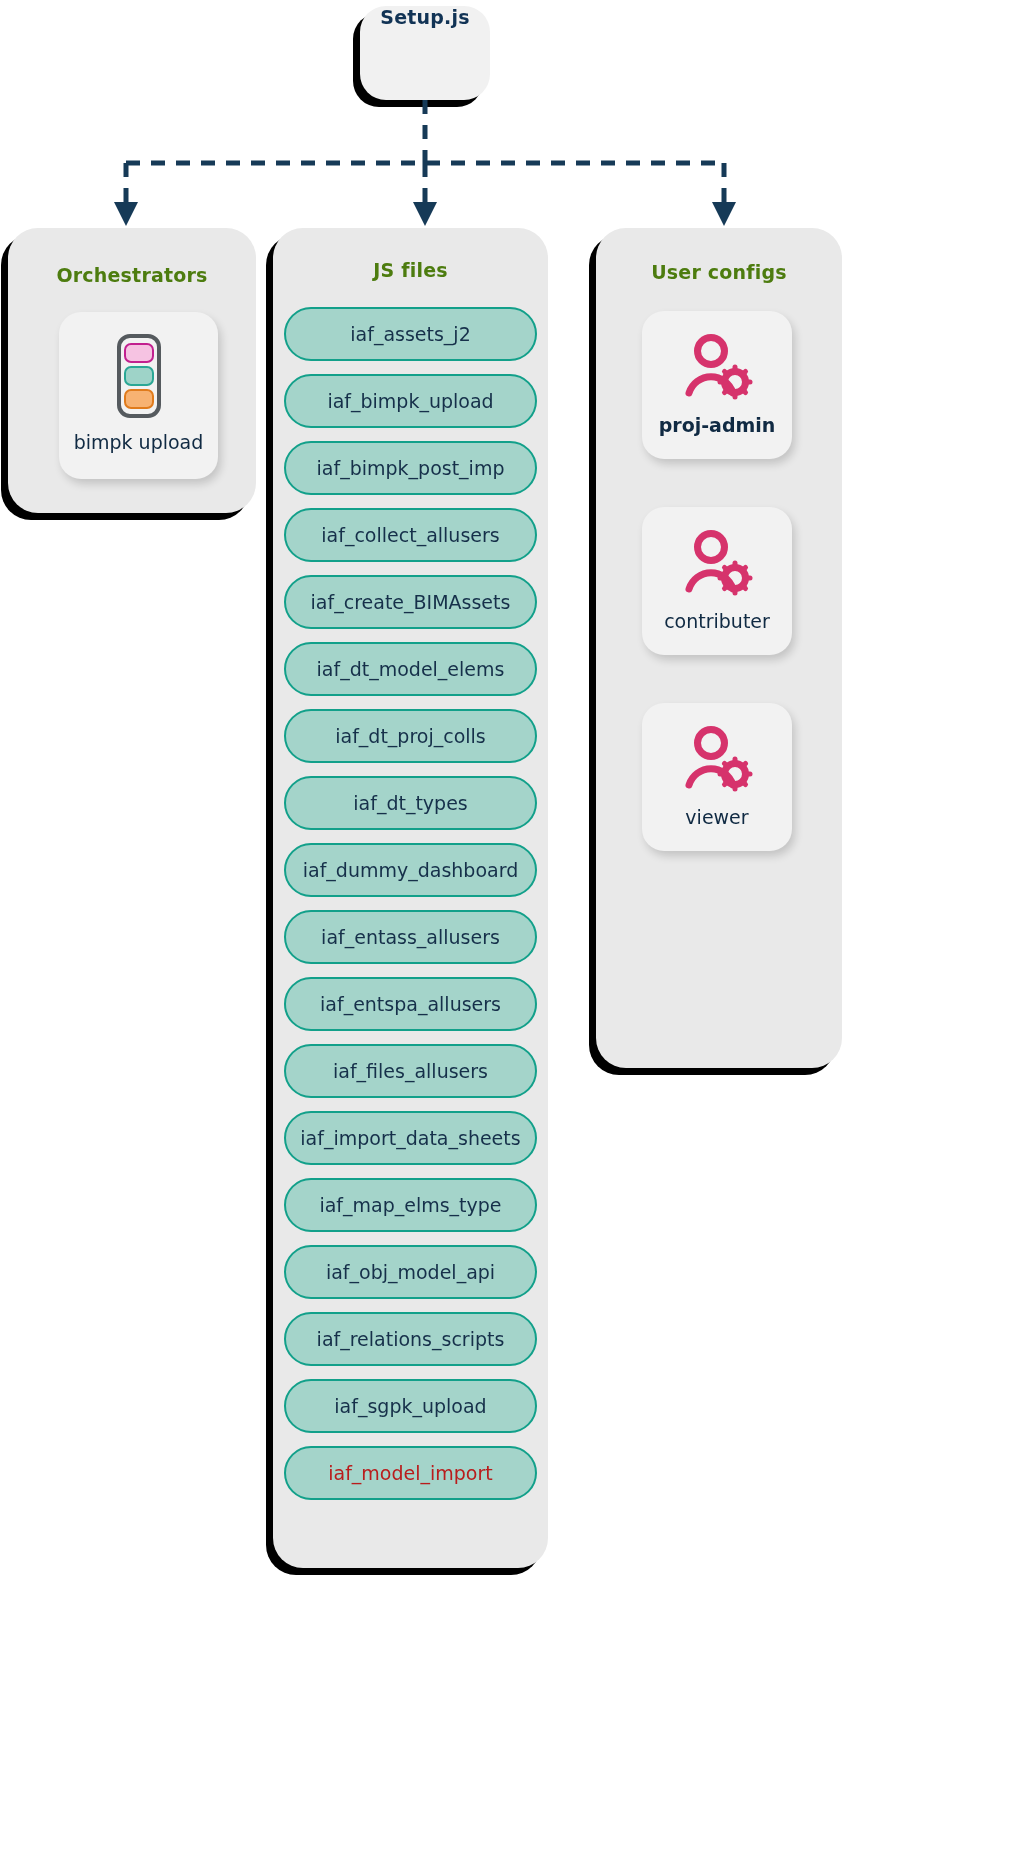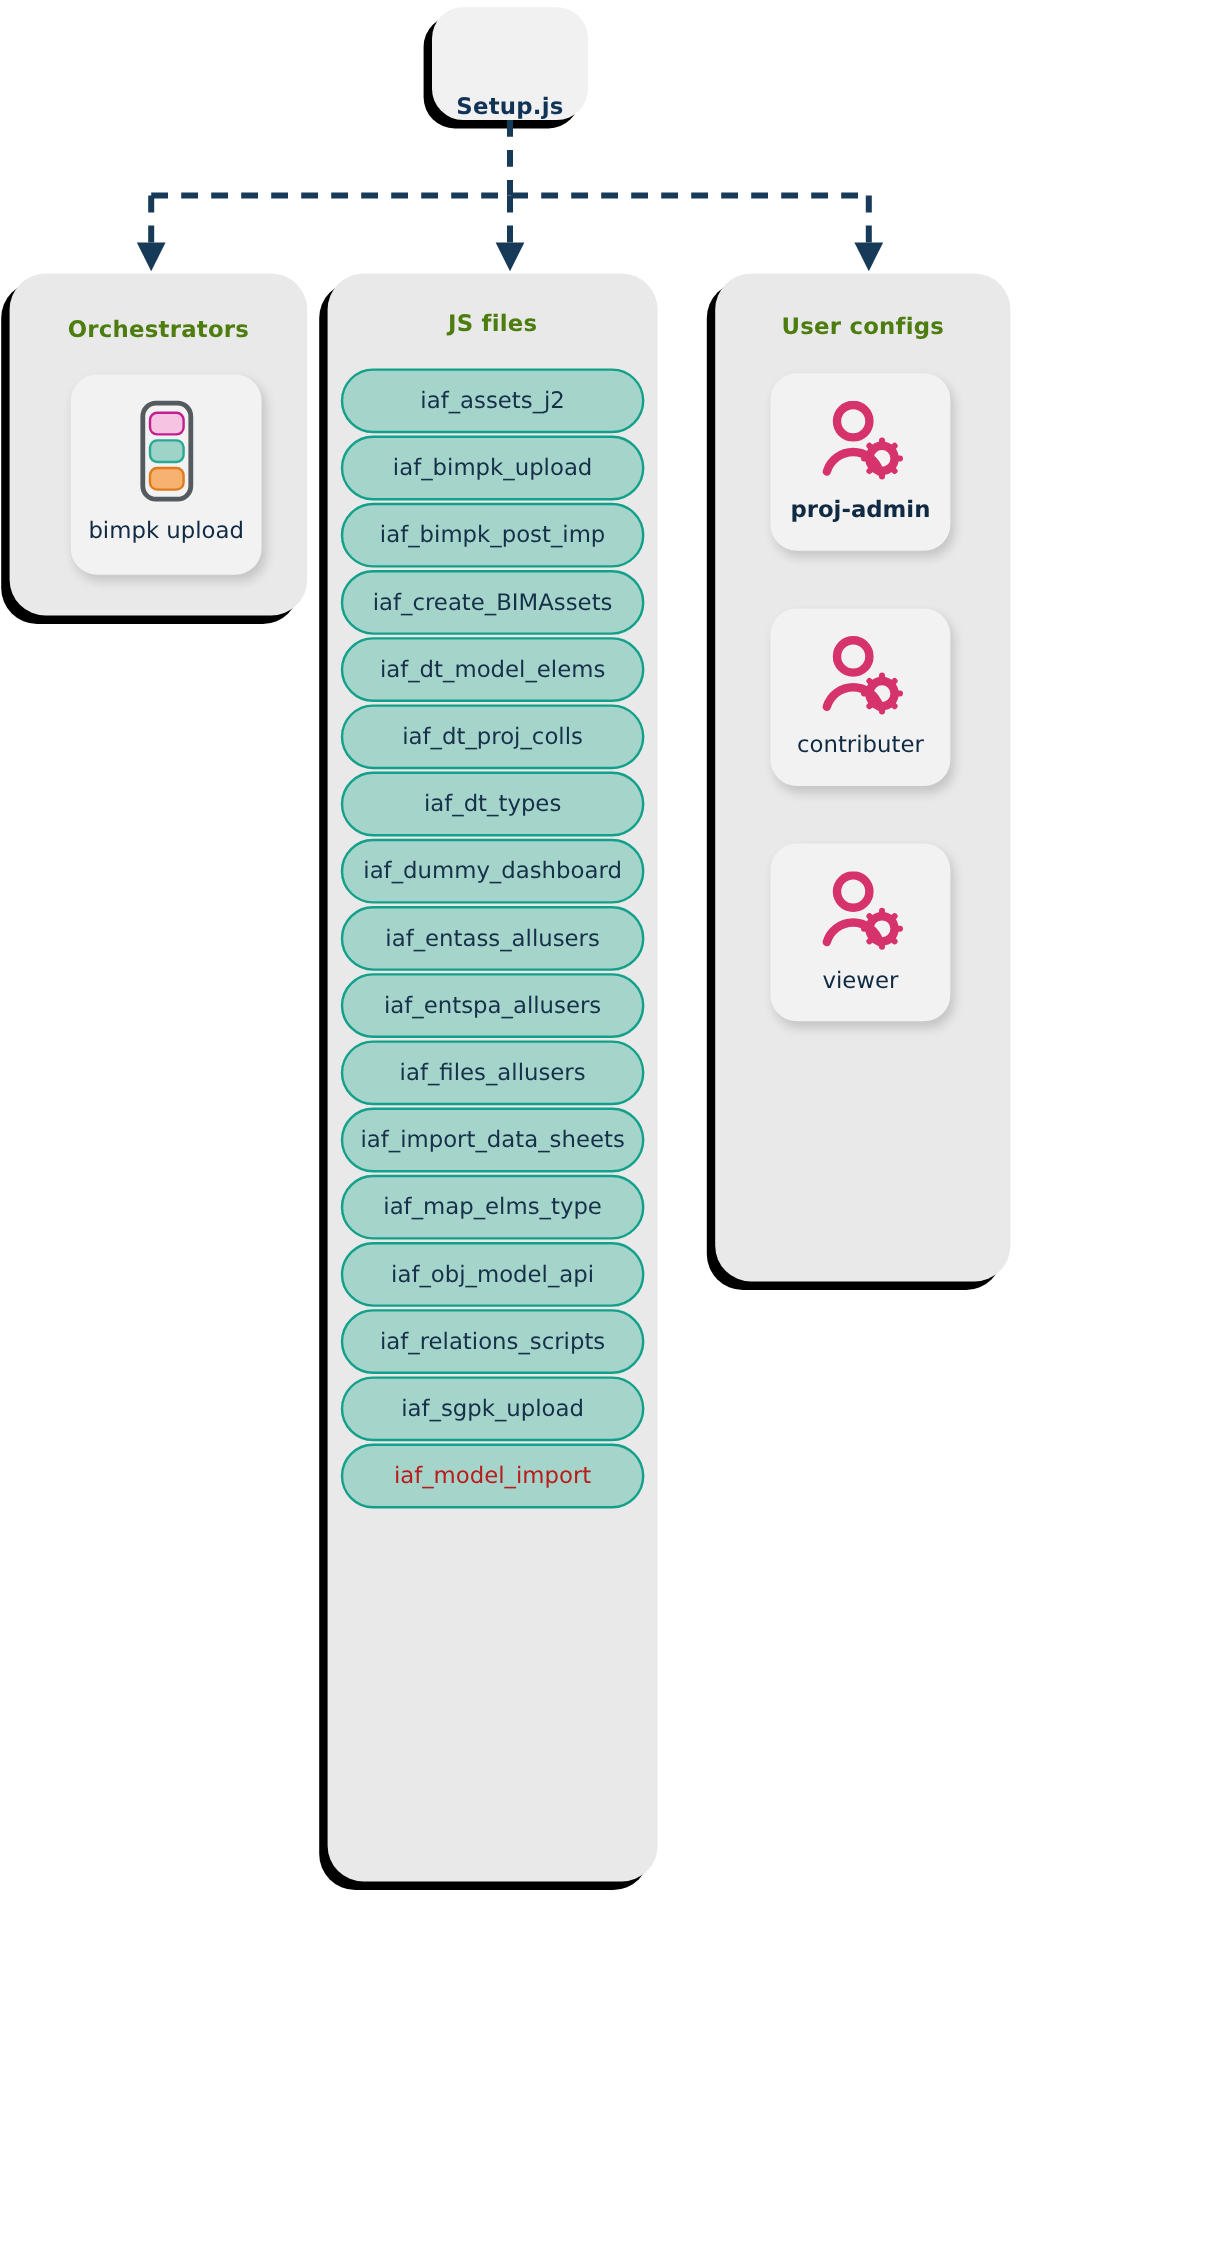--- a/index.html
+++ b/index.html
@@ -14,21 +14,21 @@
   #canvas { position: relative; width: 1009px; height: 1873px; }
 
   
   .root-node {
     position: absolute;
     left: 360px; top: 6px;
     width: 130px; height: 94px;
     background: #f1f1f1;
     border-radius: 26px;
     box-shadow: -7px 7px 0 0 #000000;
-    display: flex; align-items: flex-end; justify-content: center;
+    display: flex; align-items: flex-start; justify-content: center;
   }
   .root-node .title {
     font-size: 19px; font-weight: bold; color: #113355;
     letter-spacing: .2px;
   }
 
   
   svg.links { position: absolute; left: 0; top: 0; width: 1009px; height: 250px; overflow: visible; }
 
   
@@ -91,21 +91,21 @@
   .uc-card {
     width: 150px; height: 148px;
     justify-content: center;
   }
   #uc-0 { position: absolute; left: 46px; top: 83px; font-weight: bold; }
   #uc-1 { position: absolute; left: 46px; top: 279px; }
   #uc-2 { position: absolute; left: 46px; top: 475px; }
   .uc-card .card-label { margin-top: 10px; }
 
   
-  .pill-list { margin-top: 26px; display: flex; flex-direction: column; align-items: center; gap: 2px; }
+  .pill-list { margin-top: 26px; display: flex; flex-direction: column; align-items: center; gap: 13px; }
   .pill {
     width: 253px; height: 54px;
     background: #a4d4ca;
     border: 2.5px solid #12a08a;
     border-radius: 27px;
     display: flex; align-items: center; justify-content: center;
     font-size: 19px; color: #16304a;
     white-space: nowrap;
   }
   .pill.dark-text { color: #b91c1c; }
@@ -149,20 +149,21 @@
     </div>
   </div>
 
   <div class="panel" id="panel-jsfiles">
     <div class="panel-title">JS files</div>
 
     <div class="pill-list">
       <div class="pill">iaf_assets_j2</div>
       <div class="pill">iaf_bimpk_upload</div>
       <div class="pill">iaf_bimpk_post_imp</div>
+      <div class="pill">iaf_collect_allusers</div>
       <div class="pill">iaf_create_BIMAssets</div>
       <div class="pill">iaf_dt_model_elems</div>
       <div class="pill">iaf_dt_proj_colls</div>
       <div class="pill">iaf_dt_types</div>
       <div class="pill">iaf_dummy_dashboard</div>
       <div class="pill">iaf_entass_allusers</div>
       <div class="pill">iaf_entspa_allusers</div>
       <div class="pill">iaf_files_allusers</div>
       <div class="pill">iaf_import_data_sheets</div>
       <div class="pill">iaf_map_elms_type</div>

